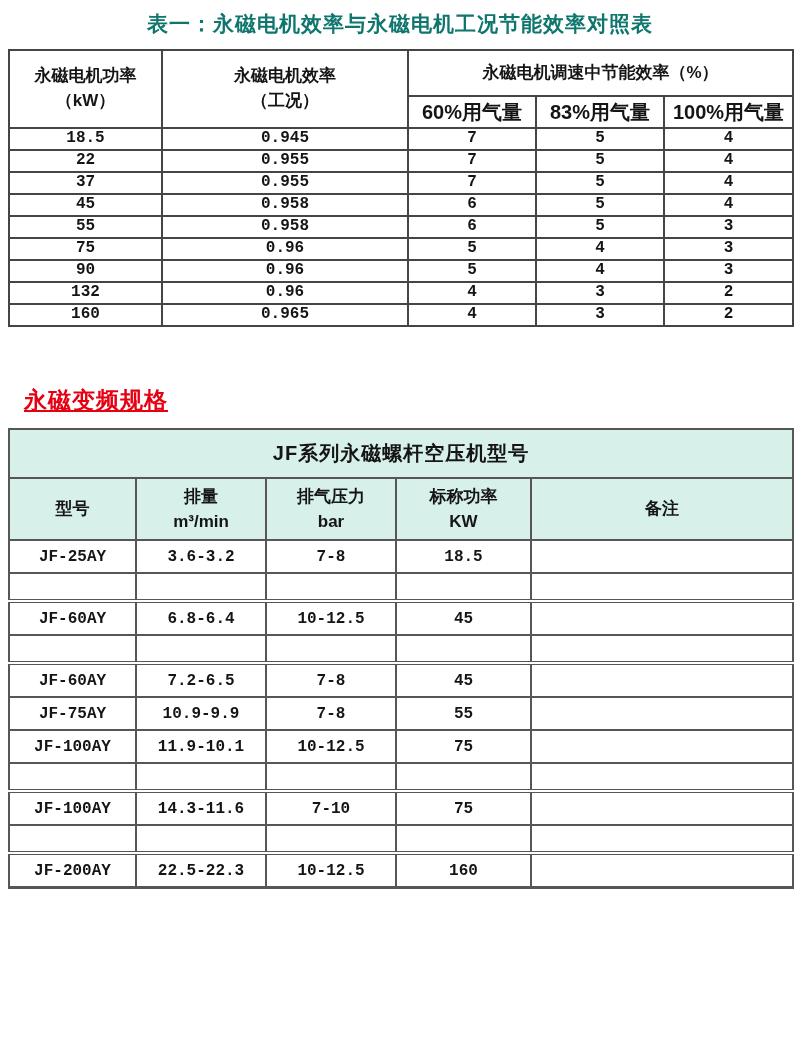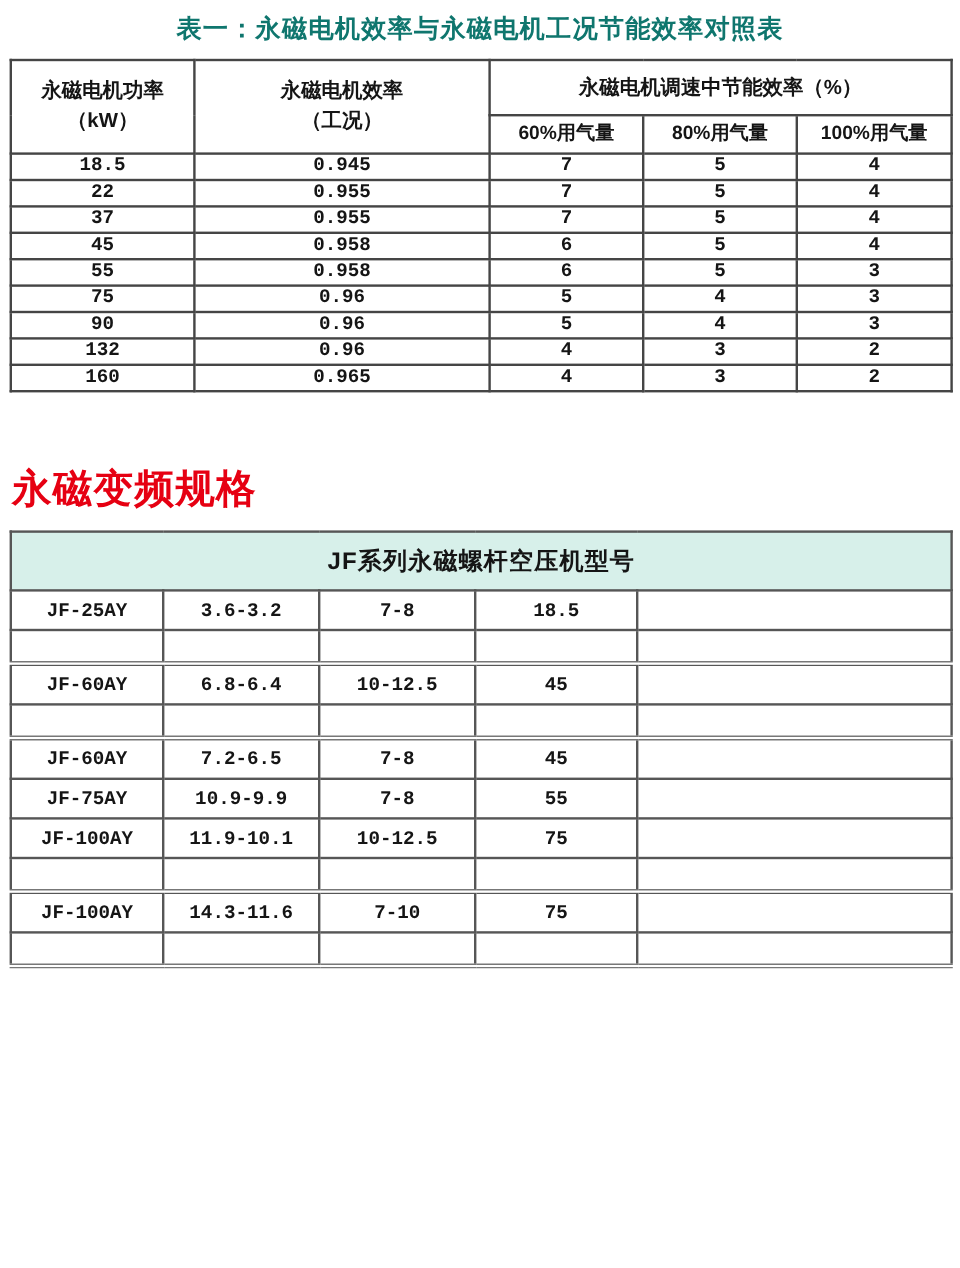--- a/index.html
+++ b/index.html
@@ -28,38 +28,39 @@
   }
   table{border-collapse:collapse;table-layout:fixed;width:784px;}
   .t1 th,.t1 td{border:2px solid var(--line1);padding:0;}
   .t1 thead th{
     font-size:17px;
     font-weight:bold;
     text-align:center;
     line-height:1.45;
   }
   .t1 .h-main{height:46px;}
-  .t1 .h-sub th{height:30px;font-size:16px;border-radius:11px;}
+  .t1 .h-sub th{height:30px;font-size:20px;border-radius:11px;}
   .pre{white-space:pre-line;}
   .t1 tbody td{
     height:20px;
     text-align:center;
     font-family:"Liberation Mono","DejaVu Sans Mono",monospace;
     font-weight:bold;
     font-size:16px;
     line-height:1.1;
   }
 
   
   .section-heading{
-    margin:58px 0 12px 2px;
-    font-size:33px;
+    margin:58px 0 12px 16px;
+    font-size:23px;
     font-weight:bold;
     color:var(--section-color);
     letter-spacing:1px;
+    text-decoration:underline;
   }
 
   
   .t2 th,.t2 td{border:2px solid var(--line2);padding:0;}
   .t2 .t2-title{
     background:var(--mint);
     height:47px;
     text-align:center;
     font-size:20px;
     font-weight:bold;
@@ -104,21 +105,21 @@
     <thead>
       <tr class="h-main">
         <th rowspan="2" class="pre">永磁电机功率
 （kW）</th>
         <th rowspan="2" class="pre">永磁电机效率
 （工况）</th>
         <th colspan="3">永磁电机调速中节能效率（%）</th>
       </tr>
       <tr class="h-sub">
         <th>60%用气量</th>
-        <th>80%用气量</th>
+        <th>83%用气量</th>
         <th>100%用气量</th>
       </tr>
     </thead>
     <tbody>
   <tr>
     <td>18.5</td>
     <td>0.945</td>
     <td>7</td>
     <td>5</td>
     <td>4</td>
@@ -197,20 +198,30 @@
       <col style="width:127px">
         <col style="width:130px">
         <col style="width:130px">
       <col style="width:135px">
         <col style="width:262px">
     </colgroup>
     <thead>
       <tr>
         <th colspan="5" class="t2-title">JF系列永磁螺杆空压机型号</th>
       </tr>
+      <tr class="cols">
+        <th class="pre">型号</th>
+        <th class="pre">排量
+m³/min</th>
+        <th class="pre">排气压力
+bar</th>
+        <th class="pre">标称功率
+KW</th>
+        <th class="pre">备注</th>
+      </tr>
     </thead>
     <tbody>
   <tr>
     <td>JF-25AY</td>
     <td>3.6-3.2</td>
     <td>7-8</td>
     <td>18.5</td>
     <td></td>
   </tr>
 
@@ -283,16 +294,23 @@
 
   <tr class="sep-row">
     <td></td>
     <td></td>
     <td></td>
     <td></td>
     <td></td>
   </tr>
 
 
+  <tr>
+    <td>JF-200AY</td>
+    <td>22.5-22.3</td>
+    <td>10-12.5</td>
+    <td>160</td>
+    <td></td>
+  </tr>
 </tbody>
   </table>
 
 </div>
 
 </body></html>

